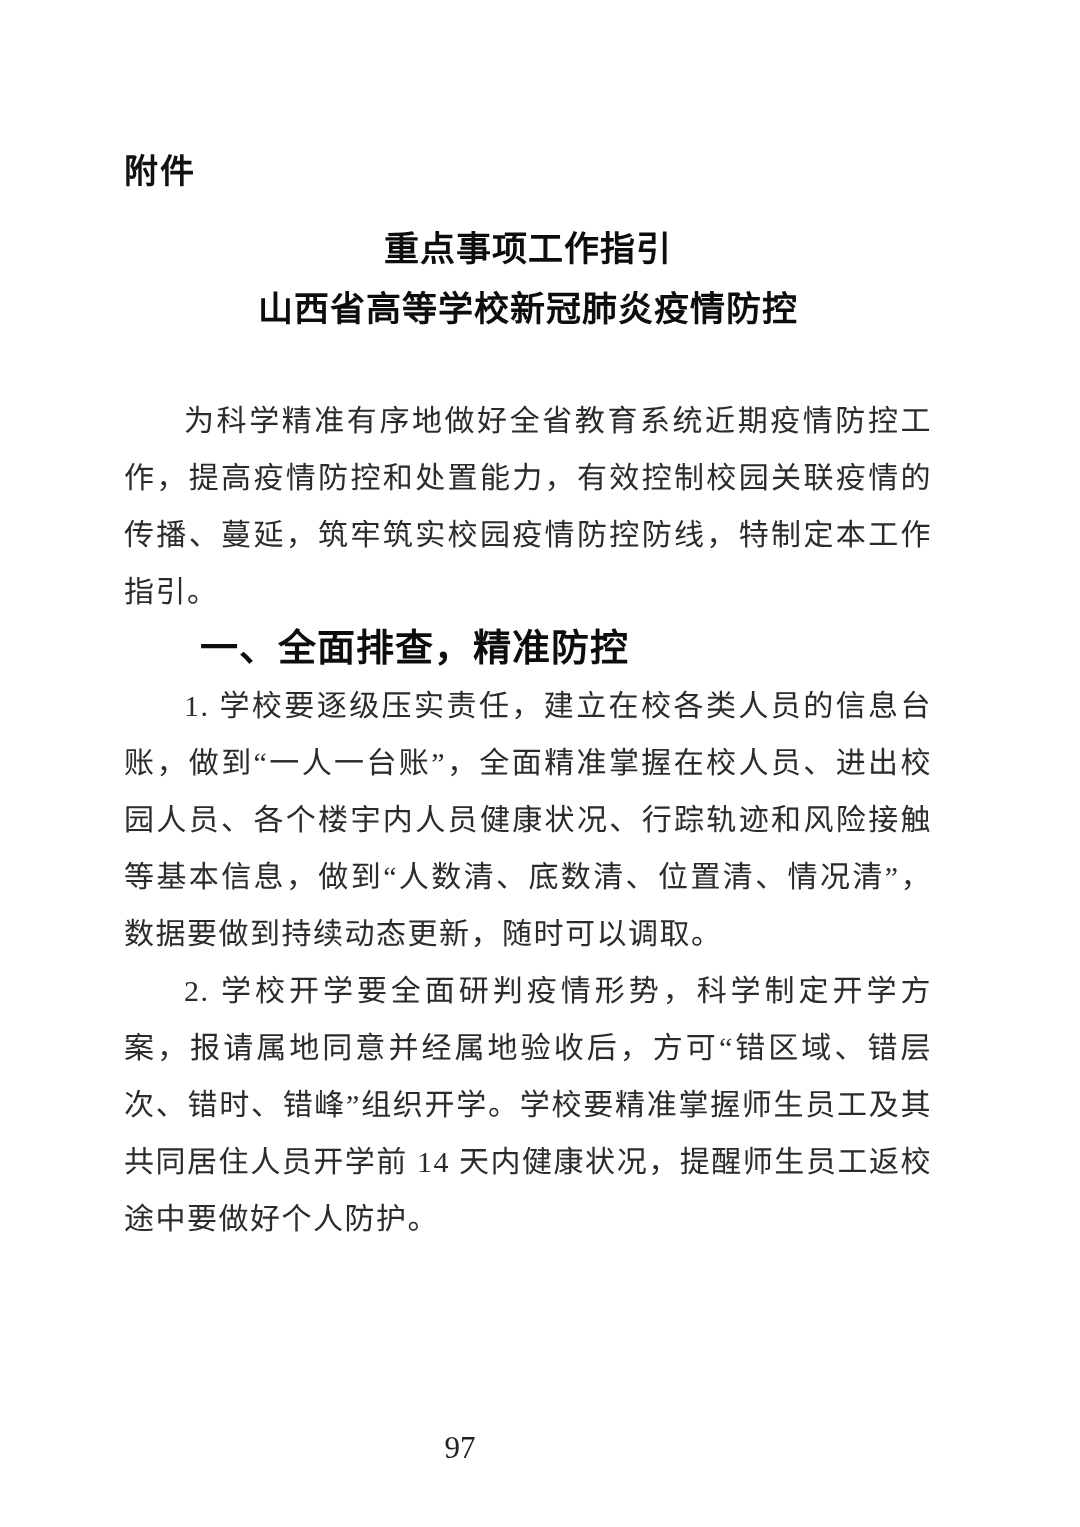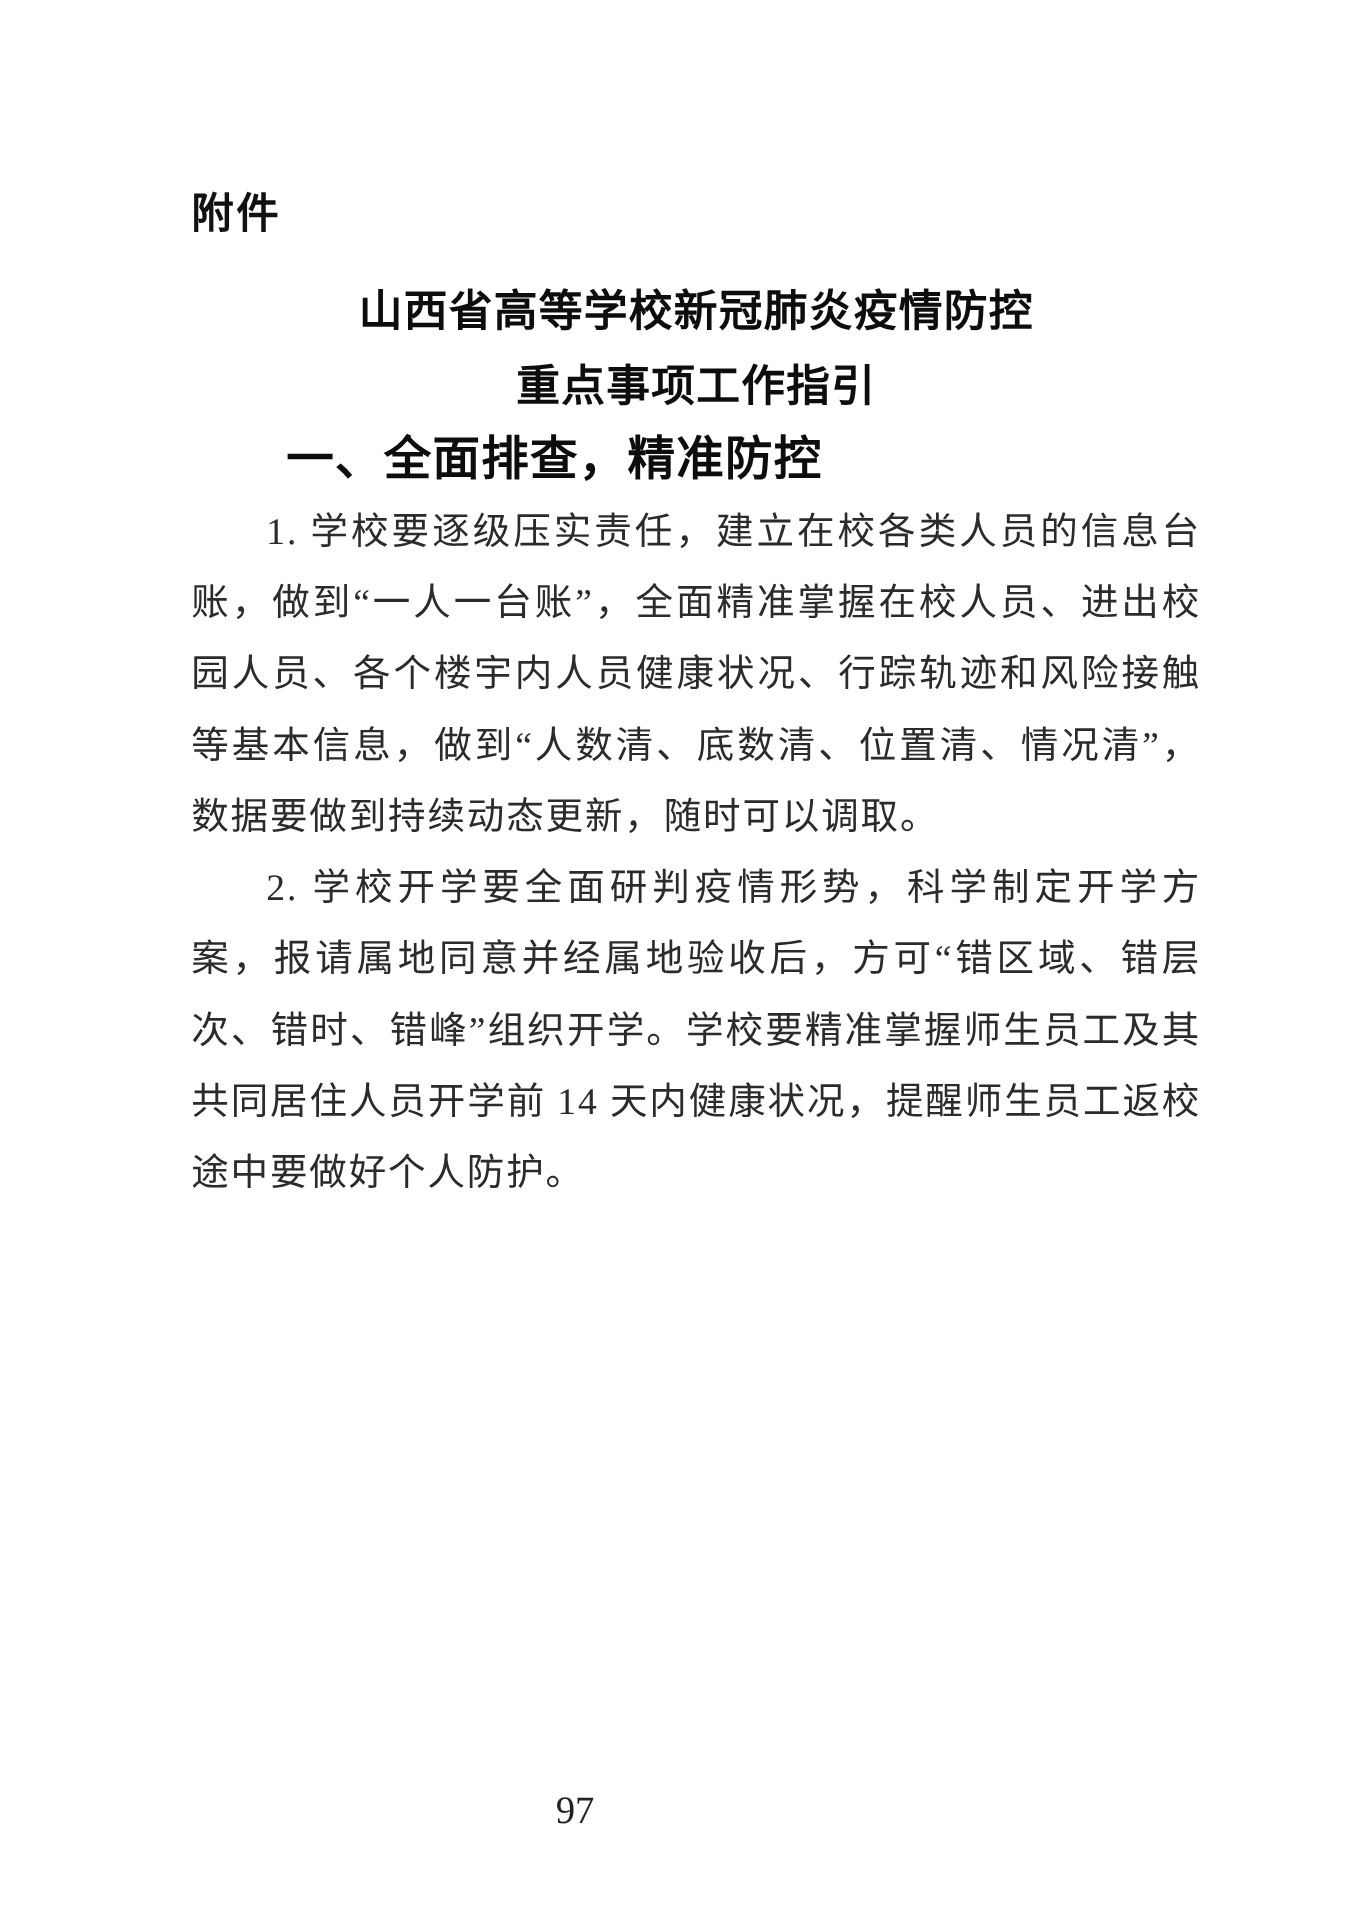--- a/index.html
+++ b/index.html
@@ -14,21 +14,21 @@
     height: 1527px;
     margin: 0 auto;
     background: #ffffff;
     overflow: hidden;
     font-family: "Liberation Serif", "DejaVu Serif", serif;
     color: #2b2b2b;
   }
   .content {
     position: absolute;
     top: 148px;
-    left: 153px;
+    left: 124px;
     width: 808px;
   }
   .attachment-label {
     font-family: "Liberation Sans", "DejaVu Sans", sans-serif;
     font-weight: 700;
     font-size: 34px;
     line-height: 46px;
     color: #111111;
     letter-spacing: 2px;
   }
@@ -82,24 +82,25 @@
 </style>
 </head>
 <body>
 
 <div class="page">
   <div class="content">
 
     <div class="attachment-label">附件</div>
 
     <h1 class="doc-title">
+      <span class="title-line">重点事项工作指引</span>
       <span class="title-line">山西省高等学校新冠肺炎疫情防控</span>
-      <span class="title-line">重点事项工作指引</span>
     </h1>
 
+    <p class="body-para first-after-title">为科学精准有序地做好全省教育系统近期疫情防控工作，提高疫情防控和处置能力，有效控制校园关联疫情的传播、蔓延，筑牢筑实校园疫情防控防线，特制定本工作指引。</p>
 
 
     <h2 class="section-heading">一、全面排查，精准防控</h2>
 
     <p class="body-para">1. 学校要逐级压实责任，建立在校各类人员的信息台账，做到“一人一台账”，全面精准掌握在校人员、进出校园人员、各个楼宇内人员健康状况、行踪轨迹和风险接触等基本信息，做到“人数清、底数清、位置清、情况清”，数据要做到持续动态更新，随时可以调取。</p>
 
     <p class="body-para">2. 学校开学要全面研判疫情形势，科学制定开学方案，报请属地同意并经属地验收后，方可“错区域、错层次、错时、错峰”组织开学。学校要精准掌握师生员工及其共同居住人员开学前 14 天内健康状况，提醒师生员工返校途中要做好个人防护。</p>
 
   </div>
 

